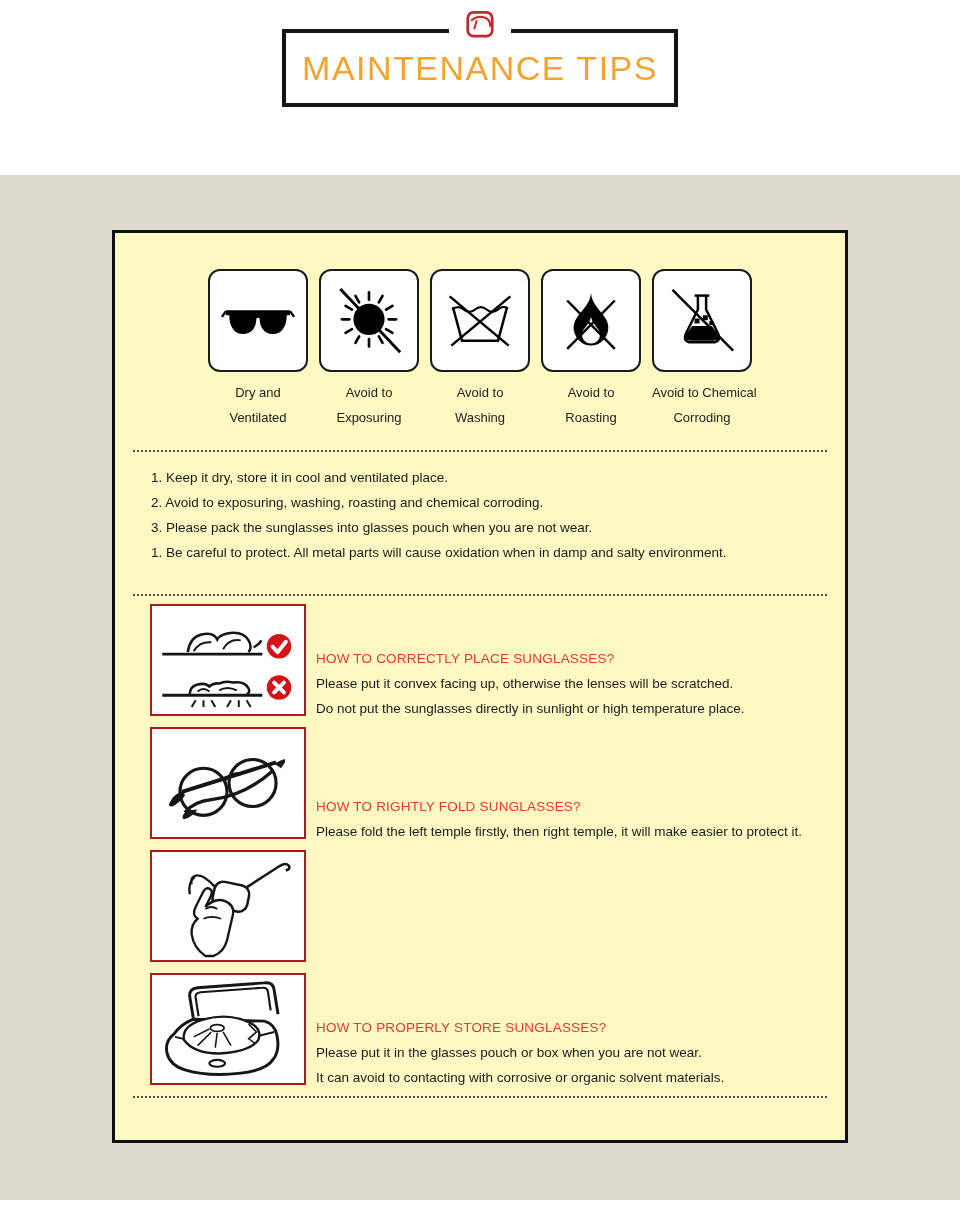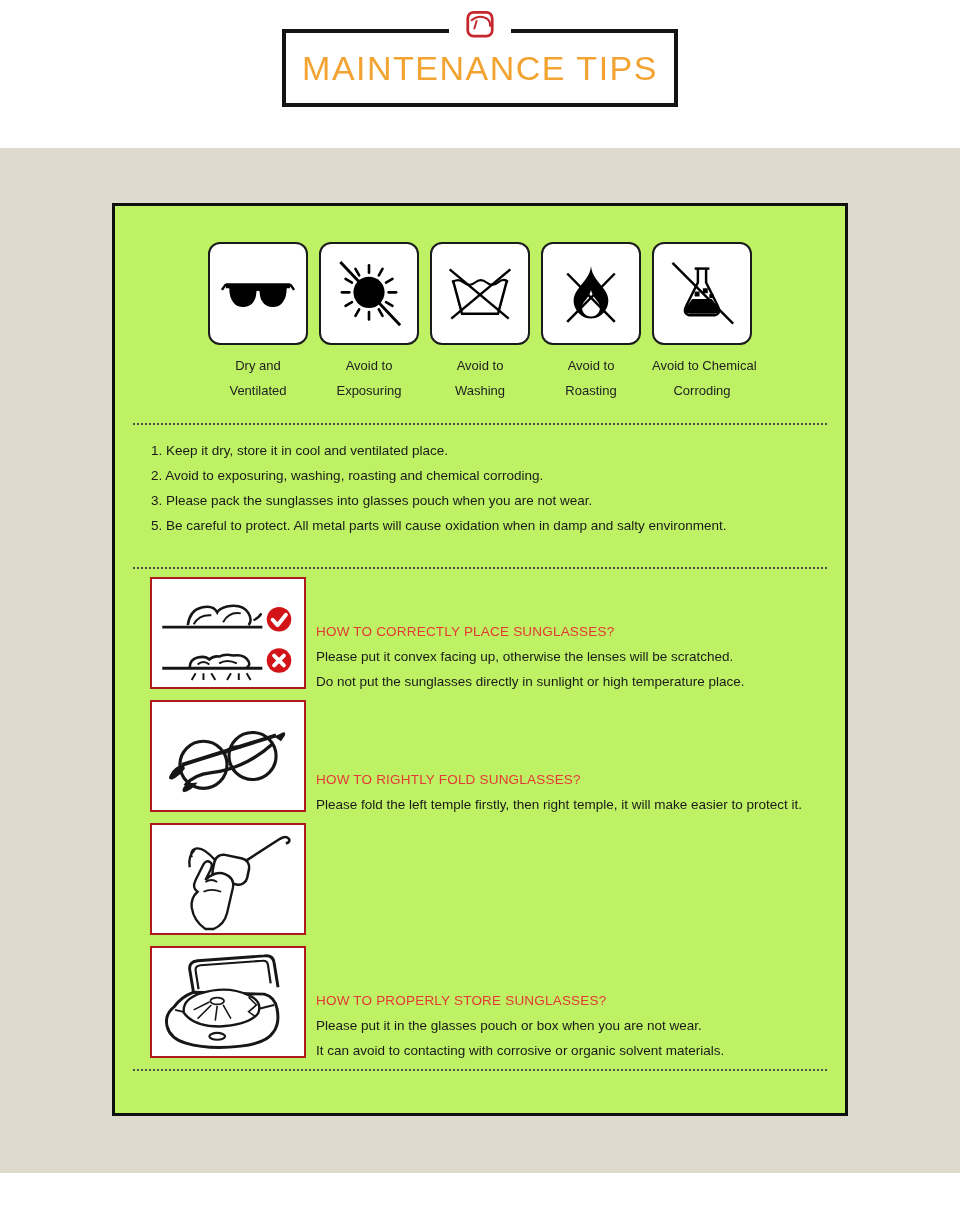--- a/index.html
+++ b/index.html
@@ -1,30 +1,30 @@
 <!DOCTYPE html>
 <html><head>
 <meta charset="utf-8">
 <style>
   * { box-sizing: border-box; }
   html,body { margin:0; padding:0; background:#ffffff; }
   body { width:960px; font-family:"Liberation Sans","DejaVu Sans",sans-serif; color:#1c1c1c; }
   .page { width:960px; min-height:1211px; background:#ffffff; }
 
   
-  .header { height:148px; background:#ffffff; }
+  .header { height:175px; background:#ffffff; }
   .title-box { position:relative; width:396px; height:78px; margin:0 auto; top:29px;
                border:4px solid #141414; display:flex; align-items:center; justify-content:center; }
   .logo-wrap { position:absolute; top:-26px; left:50%; transform:translateX(-50%);
                background:#ffffff; padding:0 14px; line-height:0; }
   .page-title { margin:0; font-size:34px; font-weight:400; letter-spacing:1.5px; color:#f2a331; }
 
   
   .beige { background:#dedace; padding:55px 0 57px; }
-  .card { width:736px; margin:0 auto; background:#bef264; border:3px solid #0f0f0f; padding:36px 0 42px; }
+  .card { width:736px; margin:0 auto; background:#fef9c3; border:3px solid #0f0f0f; padding:36px 0 42px; }
 
   
   .icons-row { display:flex; justify-content:center; gap:11px; }
   .icon-col { width:100px; }
   .icon-box { width:100px; height:103px; border:2px solid #1b1b1b; border-radius:12px;
               display:flex; align-items:center; justify-content:center; background:#fff; }
   .icon-box svg { width:82px; height:82px; }
   .icon-label { margin-top:8px; text-align:center; font-size:13px; line-height:25px;
                 white-space:nowrap; color:#222; }
 
@@ -162,21 +162,21 @@
         </div>
 
       </div>
 
       <div class="dotted"></div>
 
       <div class="tips">
         <p class="tip">1. Keep it dry, store it in cool and ventilated place.</p>
         <p class="tip">2. Avoid to exposuring, washing, roasting and chemical corroding.</p>
         <p class="tip">3. Please pack the sunglasses into glasses pouch when you are not wear.</p>
-        <p class="tip">5. Be careful to protect. All metal parts will cause oxidation when in damp and salty environment.</p>
+        <p class="tip">1. Be careful to protect. All metal parts will cause oxidation when in damp and salty environment.</p>
       </div>
 
       <div class="dotted" style="margin-top:0"></div>
 
       <div class="sections">
 
         <div class="section">
           <div class="illus-box">
             <svg viewBox="0 0 150 106">
               <line x1="8" y1="47" x2="110" y2="47" stroke="#161616" stroke-width="3"></line>

